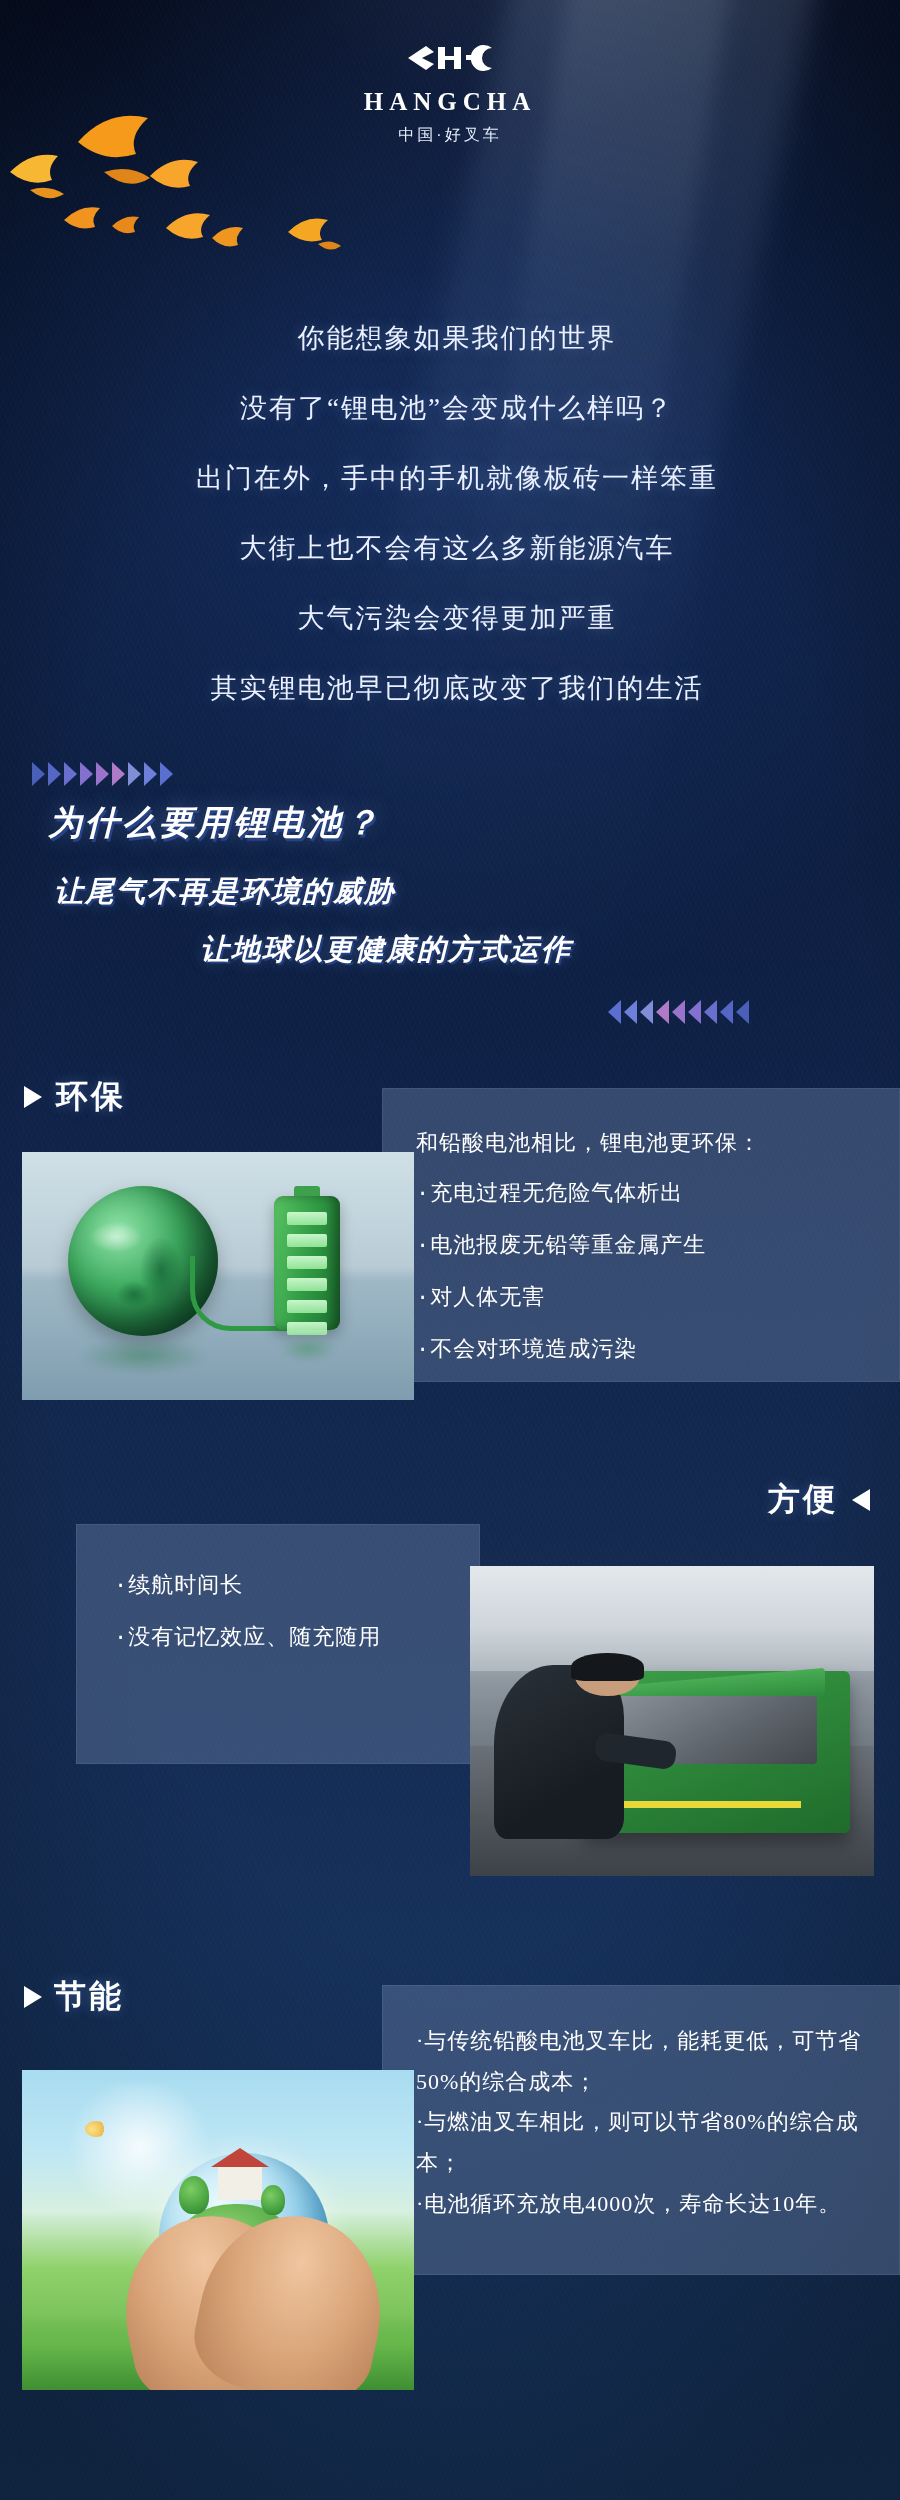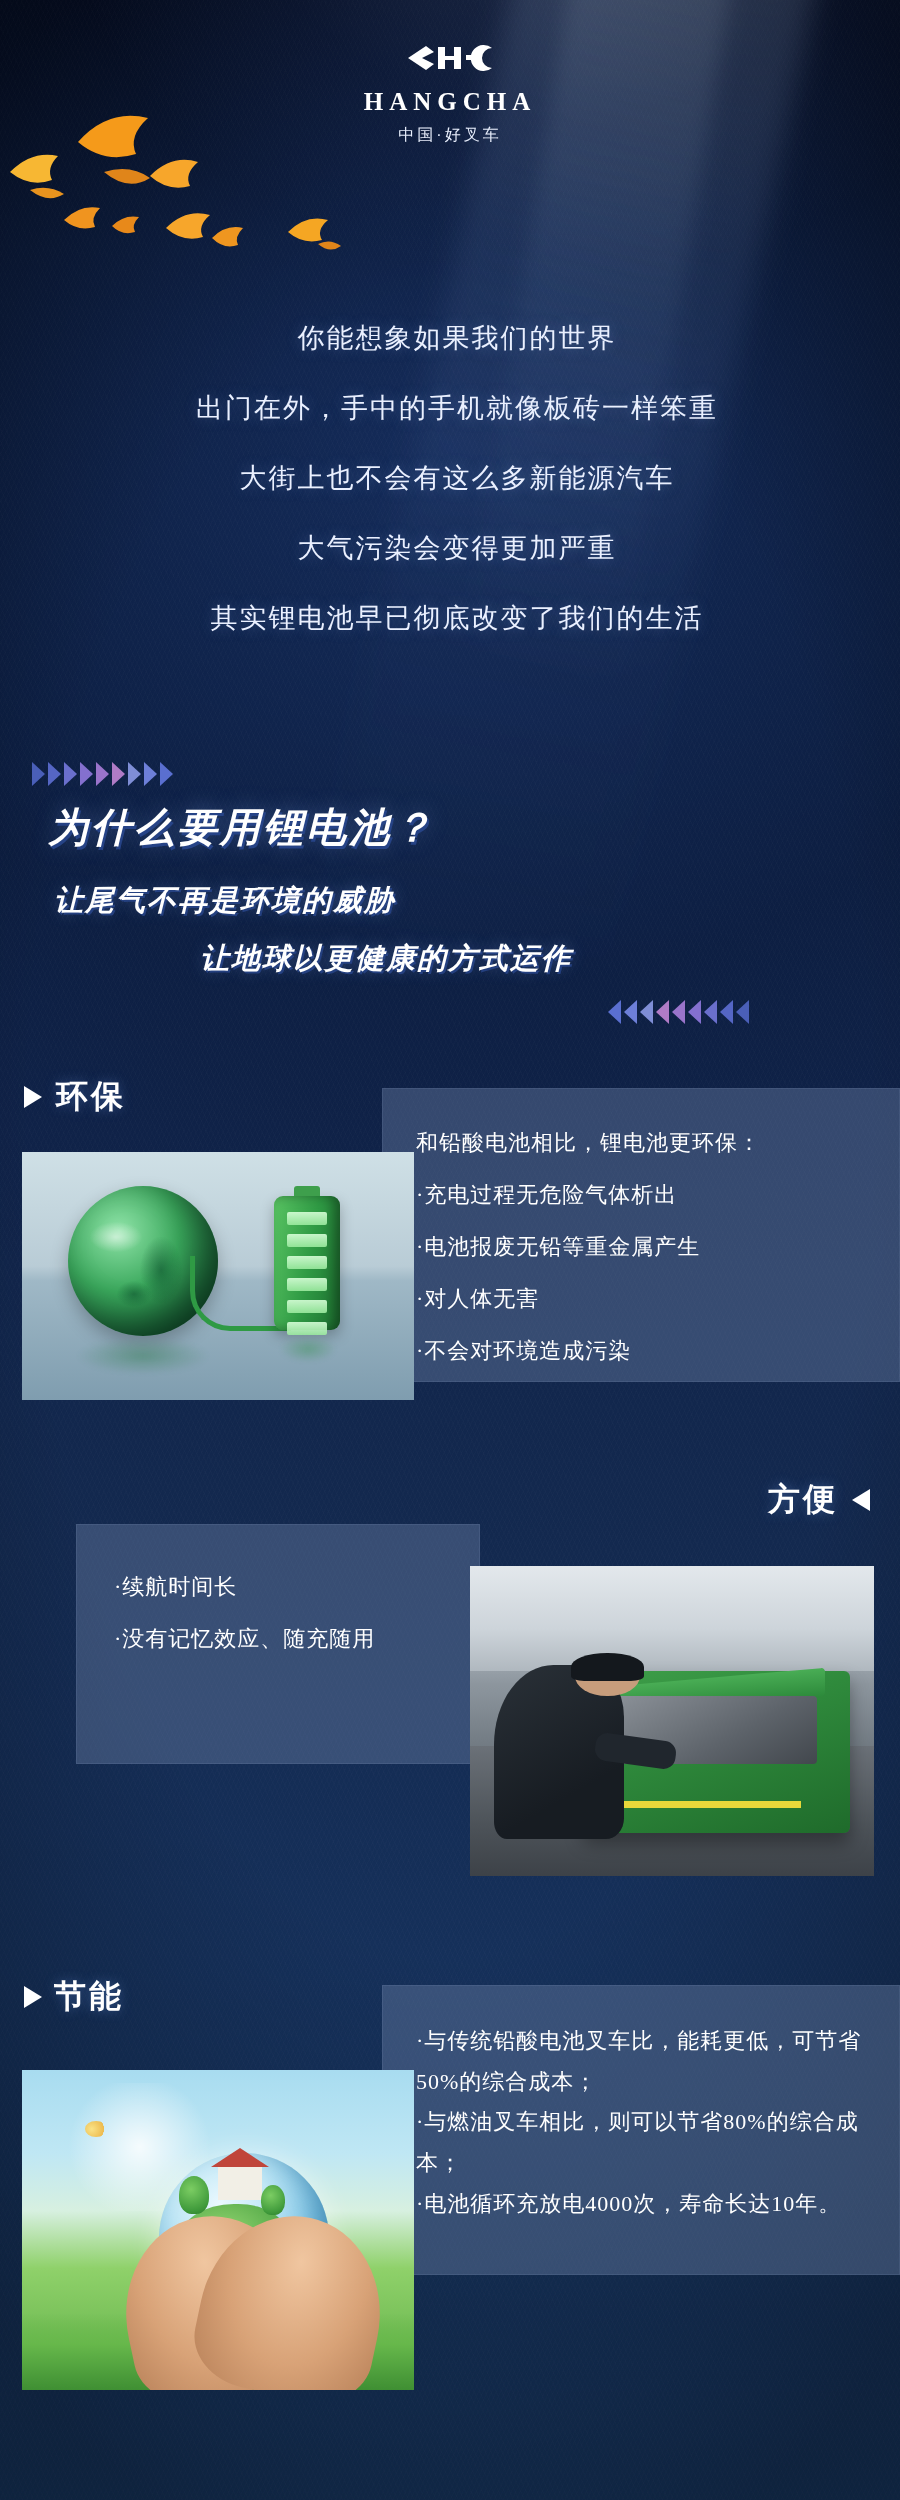--- a/index.html
+++ b/index.html
@@ -117,21 +117,21 @@
     border-top: 12px solid transparent;
     border-bottom: 12px solid transparent;
     margin-right: 3px;
   }
   .chev.r { border-left: 13px solid #6d7fd8; }
   .chev.l { border-right: 13px solid #6d7fd8; }
 
   
   .headline-wrap { position: absolute; z-index: 6; left: 0; width: 900px; }
   .h-main {
-    font-size: 40px;
+    font-size: 34px;
     font-weight: bold;
     color: #ffffff;
     letter-spacing: 3px;
     text-shadow: 2px 3px 0 rgba(40,70,140,0.9), 0 0 22px rgba(140,180,255,0.35);
     font-family: "Liberation Sans", sans-serif;
     font-style: italic;
   }
   .h-sub {
     font-size: 29px;
     font-weight: bold;
@@ -163,21 +163,21 @@
     background: rgba(108,128,168,0.42);
     box-shadow: 0 0 0 1px rgba(180,200,240,0.10) inset;
   }
   .panel ul { margin: 0; padding: 0; list-style: none; }
   .panel li {
     color: #ffffff;
     font-size: 22px;
     letter-spacing: 1px;
     line-height: 1.55;
     margin-bottom: 18px;
-    font-family: Liberation Serif, serif;
+    font-family: Liberation Mono, monospace;
   }
   .panel li:last-child { margin-bottom: 0; }
   .panel .lead {
     color: #ffffff;
     font-size: 22px;
     letter-spacing: 1px;
     margin-bottom: 20px;
     font-family: "Liberation Serif", serif;
   }
   .panel.flow p {
@@ -403,20 +403,21 @@
         <path d="M166 148 q20 -20 44 -13 q-13 11 -7 22 q-20 6 -37 -9 Z" fill="#f7a62b"></path>
         <path d="M212 158 q14 -14 31 -10 q-9 9 -5 17 q-14 5 -26 -7 Z" fill="#ef9620"></path>
         <path d="M288 152 q18 -18 40 -12 q-12 10 -6 20 q-19 5 -34 -8 Z" fill="#f5a623"></path>
         <path d="M318 164 q12 -6 23 2 q-11 8 -23 -2 Z" fill="#e0851a"></path>
       </g>
     </svg>
   </div>
 
   <div class="intro">
     <p>你能想象如果我们的世界</p>
+    <p>没有了“锂电池”会变成什么样吗？</p>
     <p>出门在外，手中的手机就像板砖一样笨重</p>
     <p>大街上也不会有这么多新能源汽车</p>
     <p>大气污染会变得更加严重</p>
     <p>其实锂电池早已彻底改变了我们的生活</p>
   </div>
 
   <div class="chev-row" style="left:32px; top:762px;">
     <span class="chev r" style="border-left-color:#4a5fb8"></span>
     <span class="chev r" style="border-left-color:#5566c4"></span>
     <span class="chev r" style="border-left-color:#6a6fcd"></span>

